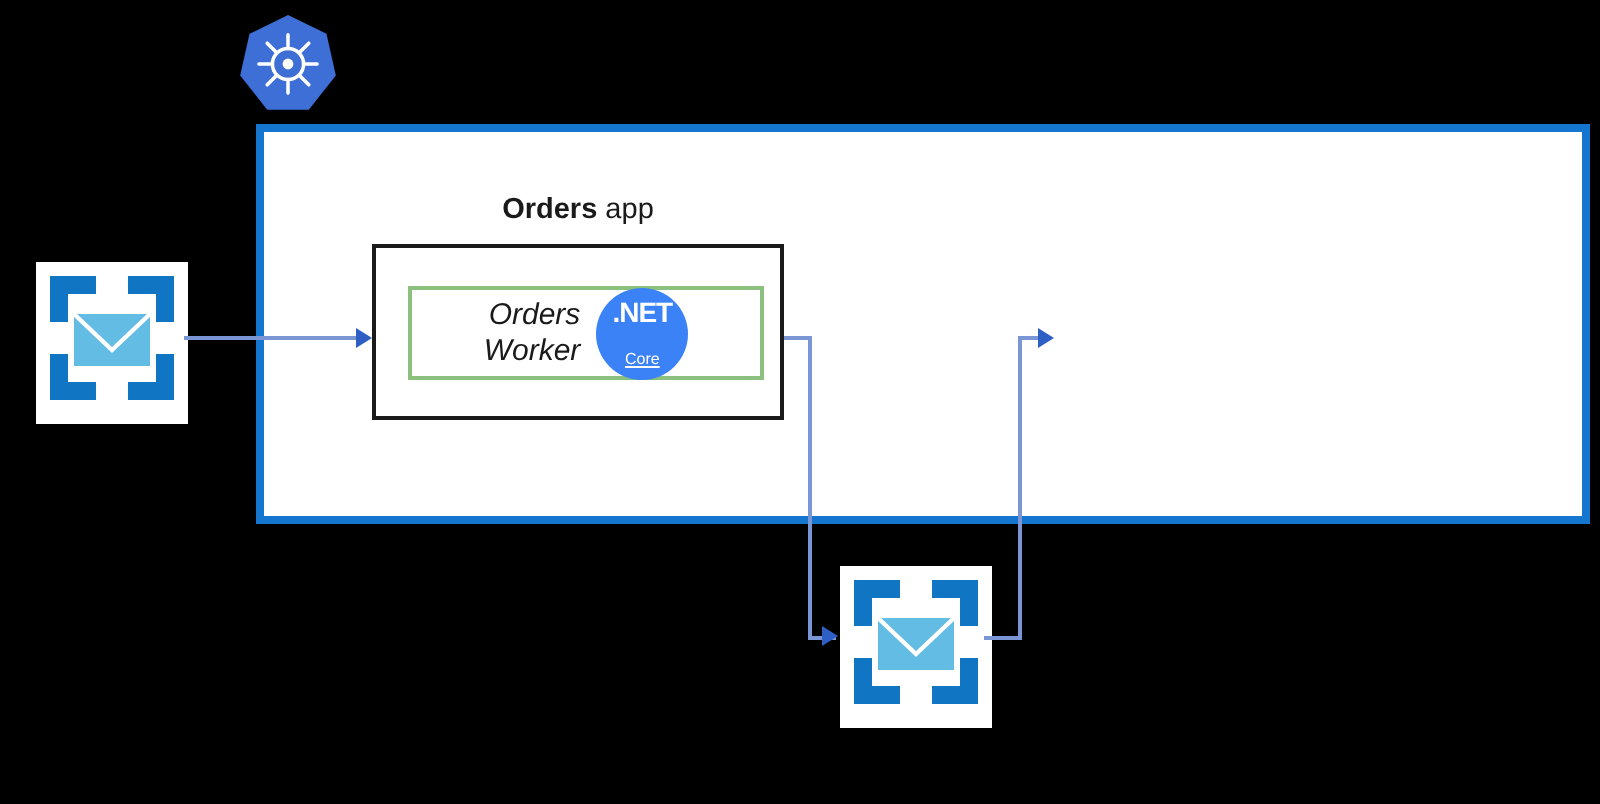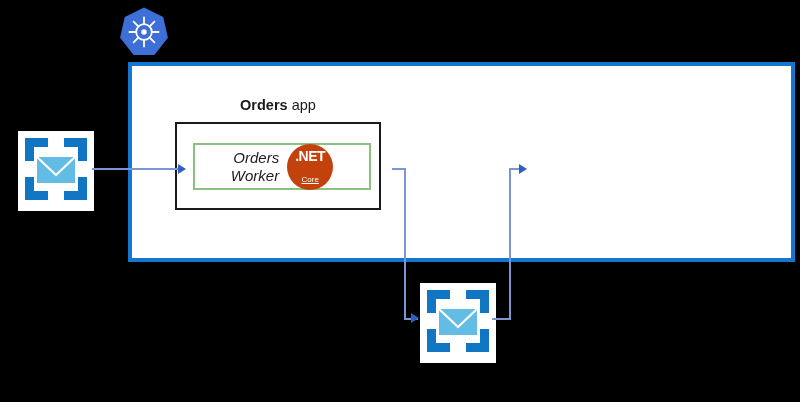--- a/index.html
+++ b/index.html
@@ -84,21 +84,21 @@
     color: #1a1a1a;
     text-align: right;
     white-space: pre-line;
   }
 
   
   .dotnet-logo {
     width: 46px;
     height: 46px;
     border-radius: 50%;
-    background: #c2410c;
+    background: #3b82f6;
     display: flex;
     flex-direction: column;
     align-items: center;
     justify-content: center;
     color: #ffffff;
     flex: none;
   }
   .dotnet-logo .dn-main {
     font-size: 14px;
     font-weight: bold;
@@ -153,21 +153,21 @@
         <line x1="22" y1="50" x2="35" y2="50"></line>
         <line x1="65" y1="50" x2="78" y2="50"></line>
         <line x1="30" y1="30" x2="39" y2="39"></line>
         <line x1="61" y1="61" x2="70" y2="70"></line>
         <line x1="70" y1="30" x2="61" y2="39"></line>
         <line x1="39" y1="61" x2="30" y2="70"></line>
       </g>
     </svg>
   </div>
 
-  <div class="app-group" style="left:175px; top:122px; width:206px; height:88px;">
+  <div class="app-group" style="left:186px; top:122px; width:206px; height:88px;">
     <div class="app-title">
       <b>Orders</b><span> app</span>
     </div>
     <div class="app-outer"></div>
     <div class="app-inner">
       <div class="svc-label">Orders
 Worker</div>
       <div class="dotnet-logo">
         <span class="dn-main">.NET</span>
         <span class="dn-sub">Core</span>

